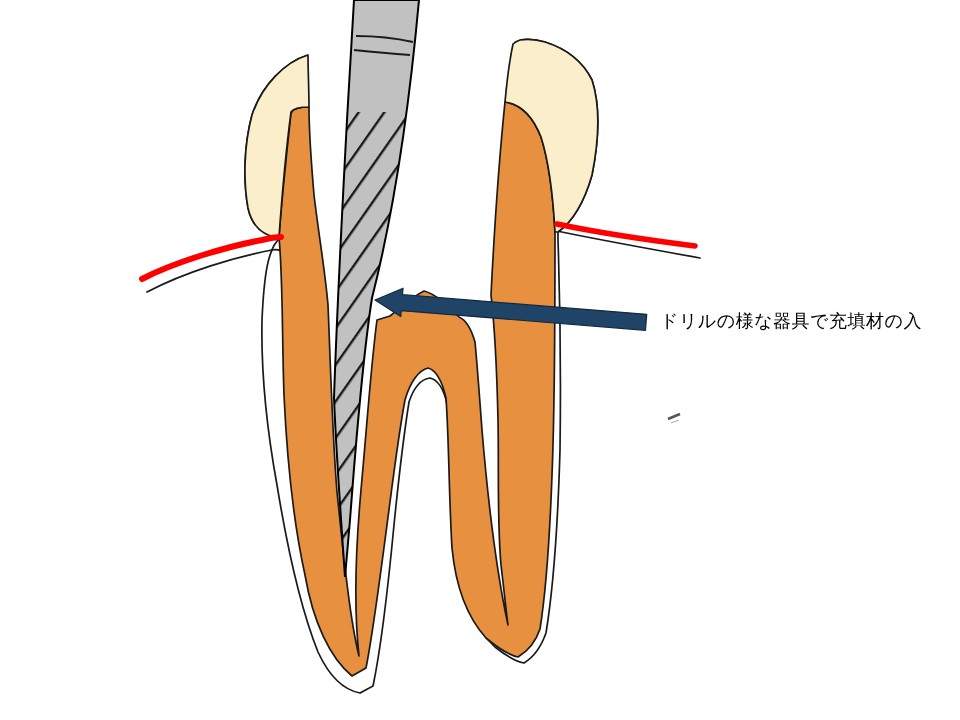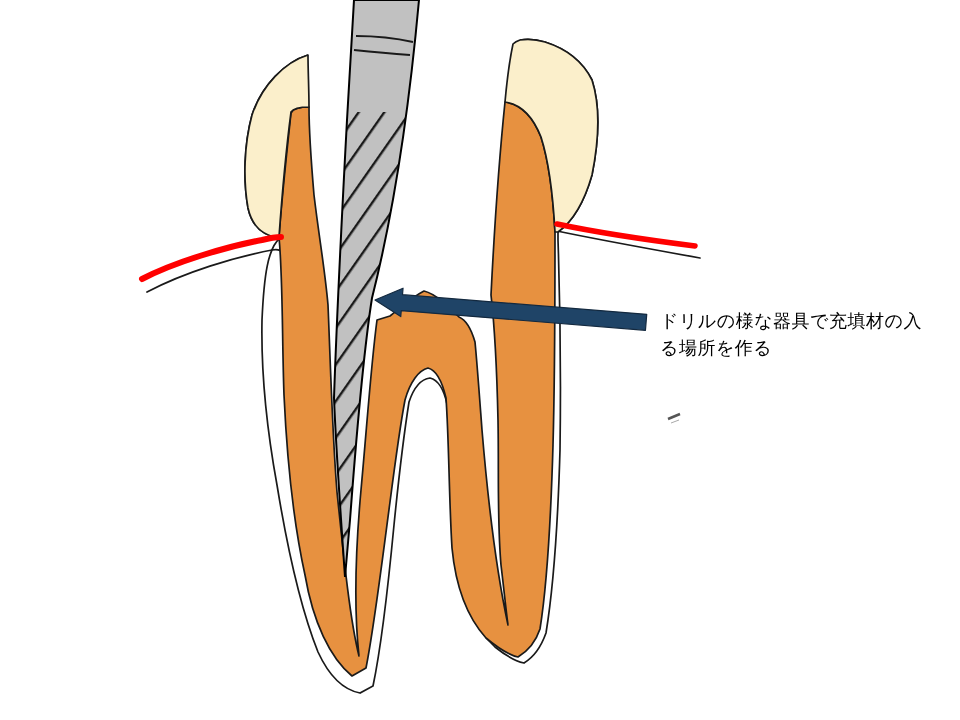--- a/index.html
+++ b/index.html
@@ -115,16 +115,15 @@
     </g>
 
     <g>
       <path d="M668,419 L680,414" stroke="#555555" stroke-width="2.5" fill="none"></path>
       <path d="M671,423 L679,420" stroke="#aaaaaa" stroke-width="1" fill="none"></path>
     </g>
   </svg>
 
   <div class="annotation">
     <div>ドリルの様な器具で充填材の入</div>
-    <div>る場所を作る</div>
   </div>
 
 </div>
 
 </body></html>

